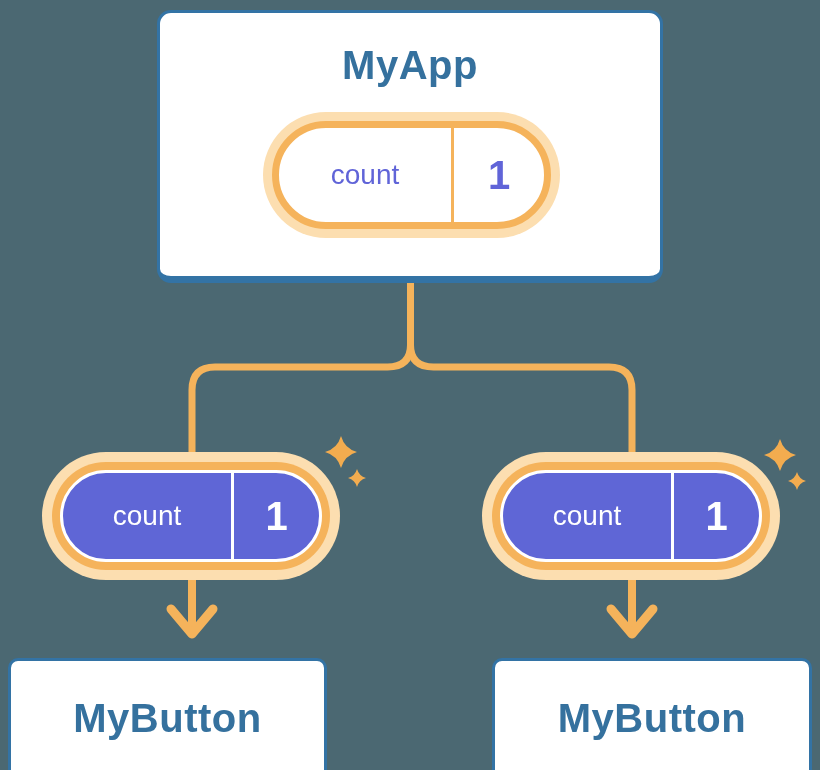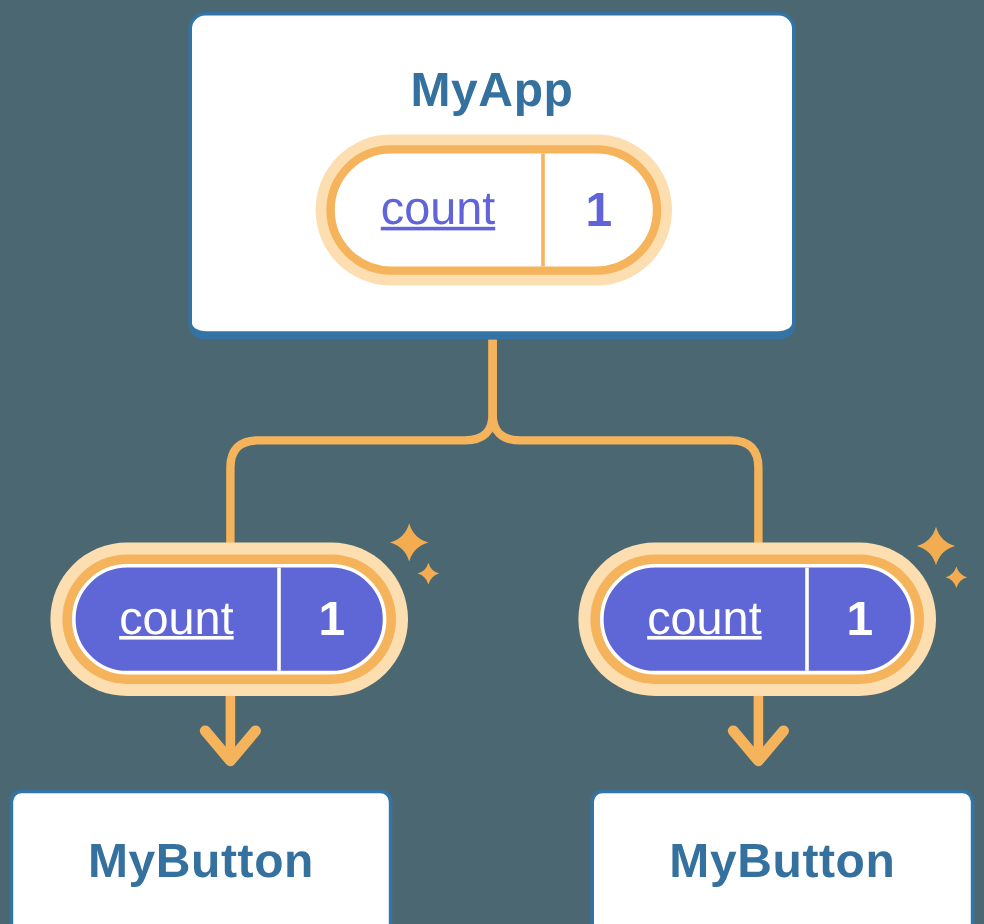--- a/index.html
+++ b/index.html
@@ -21,21 +21,21 @@
     border-bottom-width:7px; border-radius:14px;
     box-sizing:border-box;
     display:flex; align-items:center; justify-content:center;
   }
   .root-card { left:157px; top:10px; width:506px; height:273px;
                justify-content:flex-start; align-items:center; flex-direction:column; }
   .leaf-card { border-bottom-width:6px; border-radius:10px;margin-top:13px; }
   .leaf-card.left  { left:8px;  top:645px; width:319px; height:123px; }
   .leaf-card.right { left:492px; top:645px; width:320px; height:123px; }
   .card-title { color:var(--title-text); font-size:40px; font-weight:bold; letter-spacing:0.5px; }
-  .root-card .card-title { margin-top:40px; }
+  .root-card .card-title { margin-top:30px; }
 
   .pill {
     position:absolute; display:flex; align-items:stretch;
     border-radius:999px; box-sizing:border-box;
   }
   .pill-light {
     left:272px; top:121px; width:279px; height:108px;
     background:#fff; border:7px solid var(--line-orange);
     box-shadow:0 0 0 9px var(--ring-cream);
   }
@@ -47,21 +47,21 @@
   .pill-dark.left  { left:60px;  top:470px; }
   .pill-dark.right { left:500px; top:470px; }
 
   .pill-cell { display:flex; align-items:center; justify-content:center; }
   .pill-divider { width:3px; align-self:stretch; }
   .pill-light .pill-divider { background:var(--line-orange); }
   .pill-dark  .pill-divider { background:#fff; }
   .pill-light .label-cell { width:172px; }
   .pill-dark  .label-cell { width:168px; }
   .value-cell { flex:1; }
-  .pill-label { font-size:39px;text-decoration:underline; }
+  .pill-label { font-size:28px; }
   .pill-value { font-size:40px; font-weight:bold; }
   .pill-light .pill-label, .pill-light .pill-value { color:var(--pill-text-purple); }
   .pill-dark  .pill-label, .pill-dark  .pill-value { color:#fff; }
 </style>
 </head>
 <body>
 
 <div class="stage">
 
   <svg class="overlay" viewBox="0 0 820 770">

